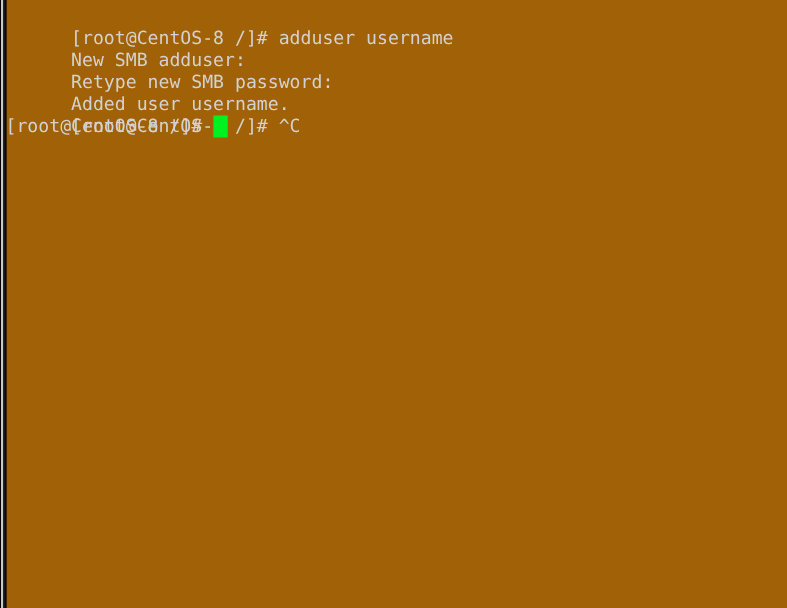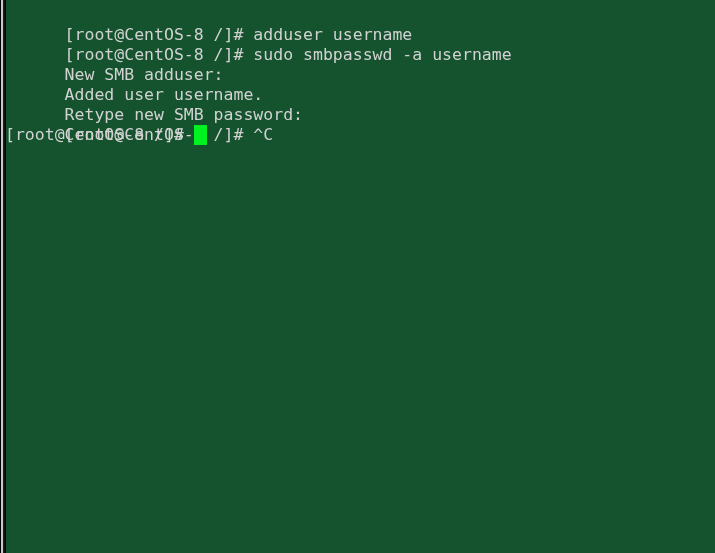--- a/index.html
+++ b/index.html
@@ -13,21 +13,21 @@
     width: 715px;
     height: 553px;
     overflow: hidden;
     font-family: "DejaVu Sans Mono", "Liberation Mono", monospace;
   }
 
   #terminal {
     position: relative;
     width: 715px;
     height: 553px;
-    background: #14532d;
+    background: #a16207;
     overflow: hidden;
   }
 
   
   #left-edge {
     position: absolute;
     left: 0;
     top: 0;
     width: 6px;
     height: 553px;
@@ -83,34 +83,31 @@
 <div id="terminal">
 
   <div id="left-edge"></div>
 
   <div id="screen">
 
     <div class="line">
       <span class="seg">[root@CentOS-8 /]# </span><span class="seg">adduser username</span>
     </div>
 
-    <div class="line">
-      <span class="seg">[root@CentOS-8 /]# </span><span class="seg">sudo smbpasswd -a username</span>
-    </div>
 
     <div class="line">
       <span class="seg">New SMB adduser:</span>
     </div>
 
     <div class="line">
-      <span class="seg">Added user username.</span>
+      <span class="seg">Retype new SMB password:</span>
     </div>
 
     <div class="line">
-      <span class="seg">Retype new SMB password:</span>
+      <span class="seg">Added user username.</span>
     </div>
 
     <div class="line">
       <span class="seg">[root@CentOS-8 /]# </span><span class="seg">^C</span>
     </div>
 
     <div class="line cursor-line">
       <span class="seg">[root@CentOS-8 /]# </span><span id="cursor"></span>
     </div>
 

